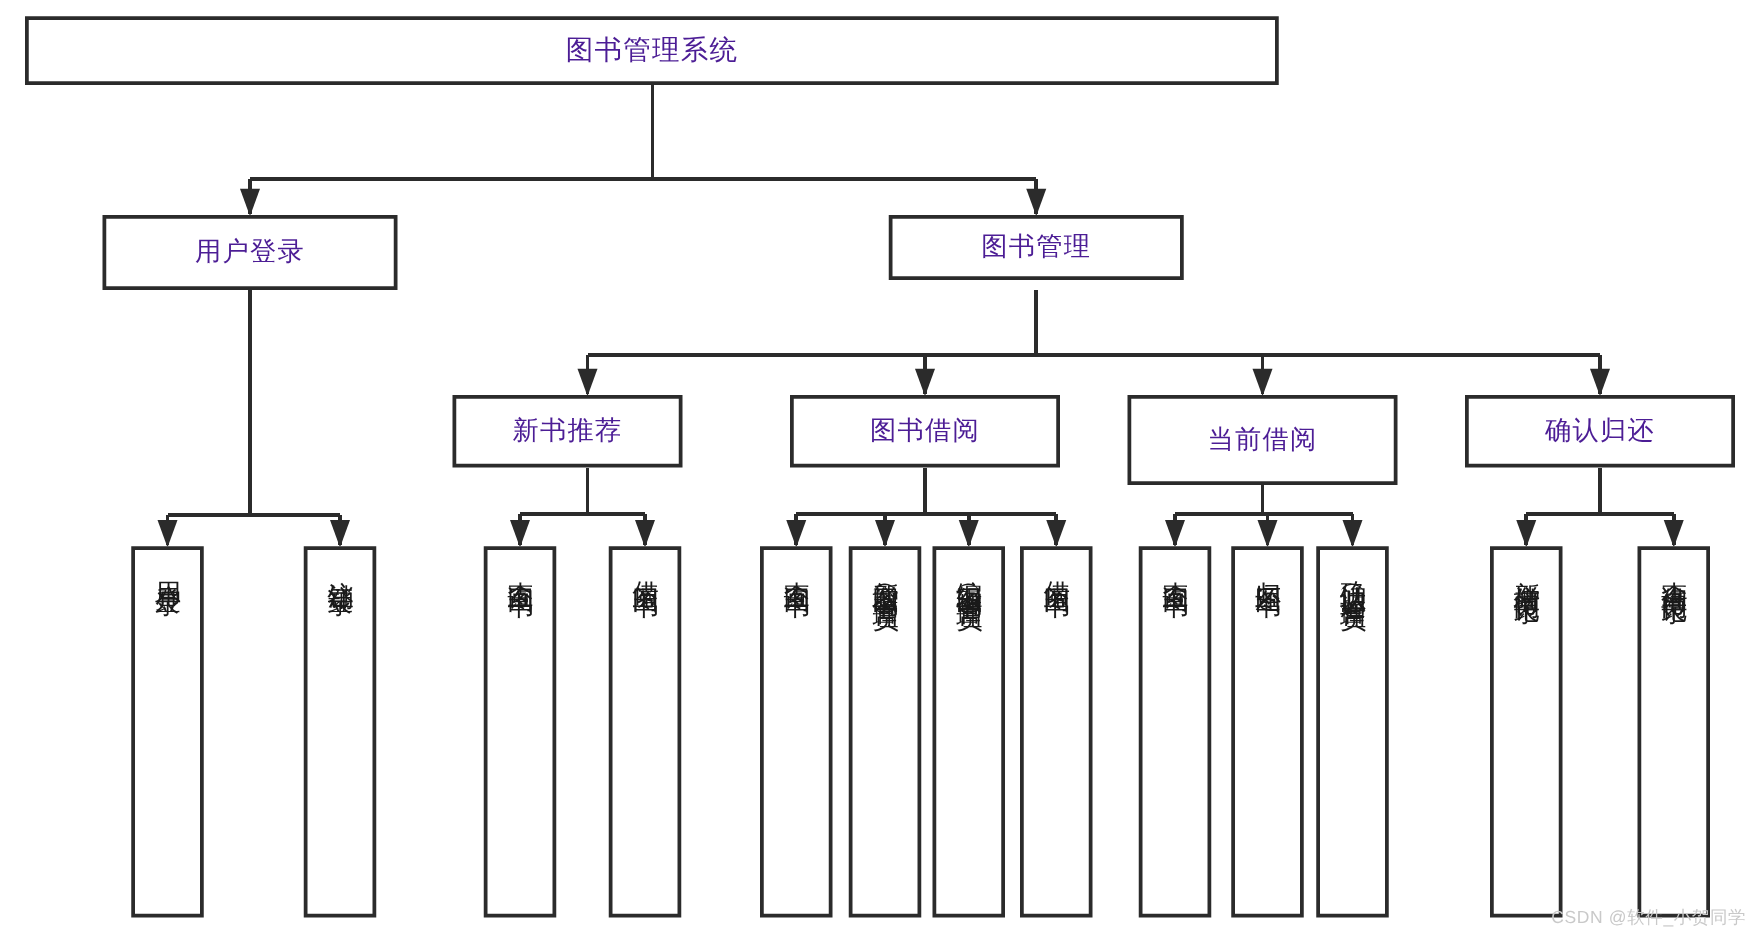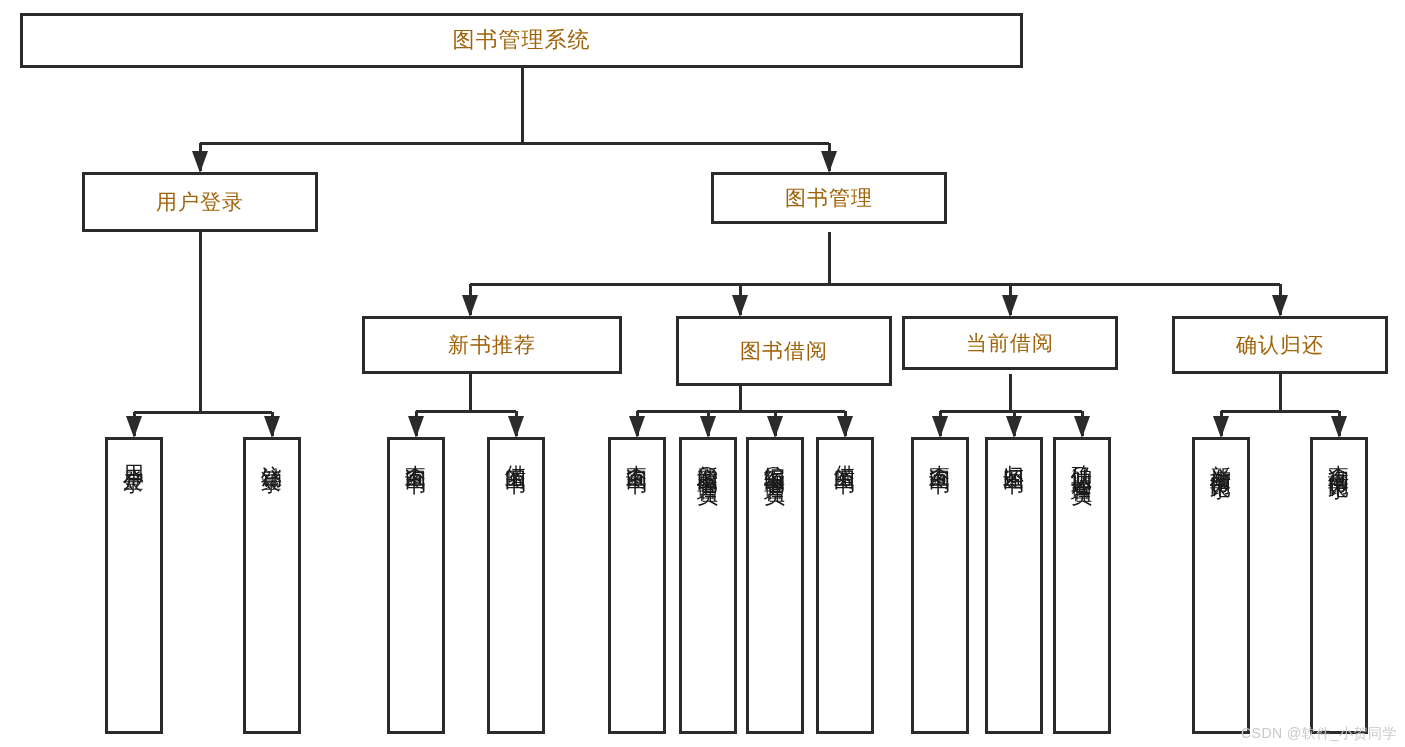--- a/index.html
+++ b/index.html
@@ -30,21 +30,21 @@
     position: absolute;
     box-sizing: border-box;
     border: 3px solid #2b2b2b;
     background: #ffffff;
     display: flex;
     align-items: center;
     justify-content: center;
   }
   .node-label-h {
     font-size: 21px;
-    color: #a16207;
+    color: #4c1d95;
     letter-spacing: 1px;
     white-space: nowrap;
     line-height: 1.1;
   }
   .node-box.root .node-label-h { font-size: 22px; }
   .node-box.leaf {
     align-items: flex-start;
     justify-content: center;
     padding-top: 8px;
   }
@@ -132,27 +132,27 @@
   <div id="node-layer">
       <div class="node-box root" style="left: 20px; top: 13px; width: 1003px; height: 55px;">
         <span class="node-label-h">图书管理系统</span>
       </div>
       <div class="node-box level2" style="left: 82px; top: 172px; width: 236px; height: 60px;">
         <span class="node-label-h">用户登录</span>
       </div>
       <div class="node-box level2" style="left: 711px; top: 172px; width: 236px; height: 52px;">
         <span class="node-label-h">图书管理</span>
       </div>
-      <div class="node-box level3" style="left: 362px; top: 316px; width: 260px; height: 58px;">
+      <div class="node-box level3" style="left: 362px; top: 316px; width: 184px; height: 58px;">
         <span class="node-label-h">新书推荐</span>
       </div>
-      <div class="node-box level3" style="left: 632px; top: 316px; width: 216px; height: 70px; margin-left: 44px;">
+      <div class="node-box level3" style="left: 632px; top: 316px; width: 216px; height: 58px;">
         <span class="node-label-h">图书借阅</span>
       </div>
-      <div class="node-box level3" style="left: 902px; top: 316px; width: 216px; height: 54px;">
+      <div class="node-box level3" style="left: 902px; top: 316px; width: 216px; height: 72px;">
         <span class="node-label-h">当前借阅</span>
       </div>
       <div class="node-box level3" style="left: 1172px; top: 316px; width: 216px; height: 58px;">
         <span class="node-label-h">确认归还</span>
       </div>
       <div class="node-box leaf" style="left: 105px; top: 437px; width: 58px; height: 297px;">
         <span class="node-label-v">用户登录</span>
       </div>
       <div class="node-box leaf" style="left: 243px; top: 437px; width: 58px; height: 297px;">
         <span class="node-label-v">注销登录</span>

